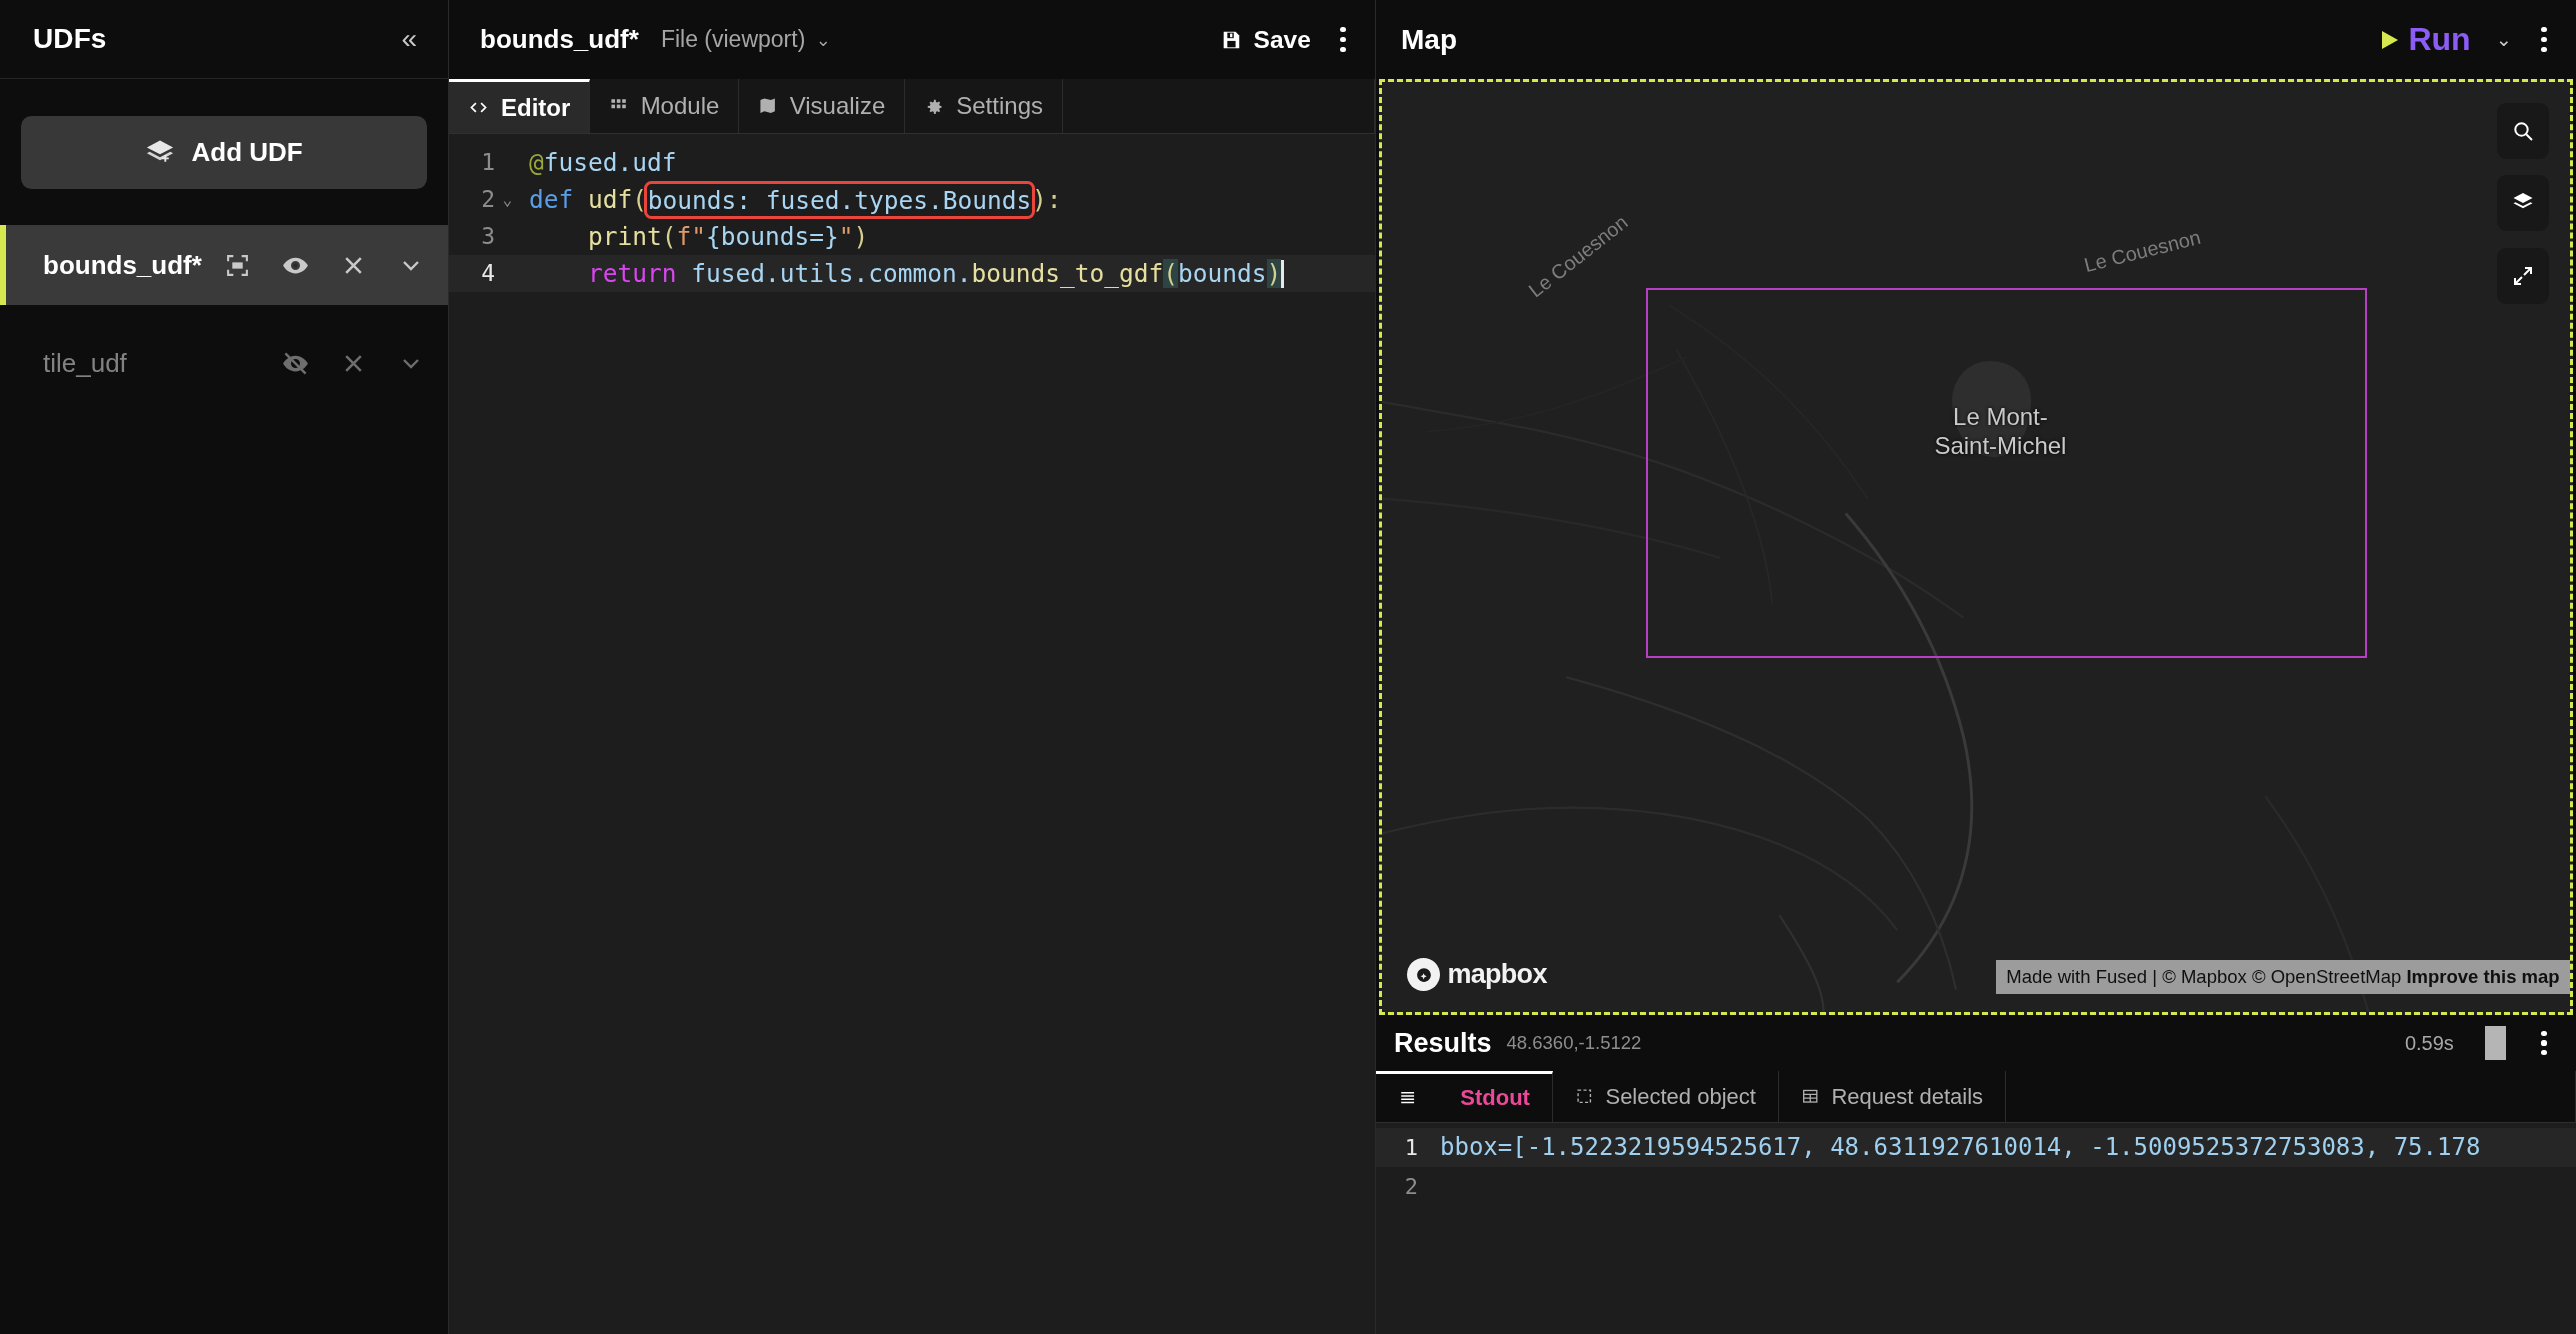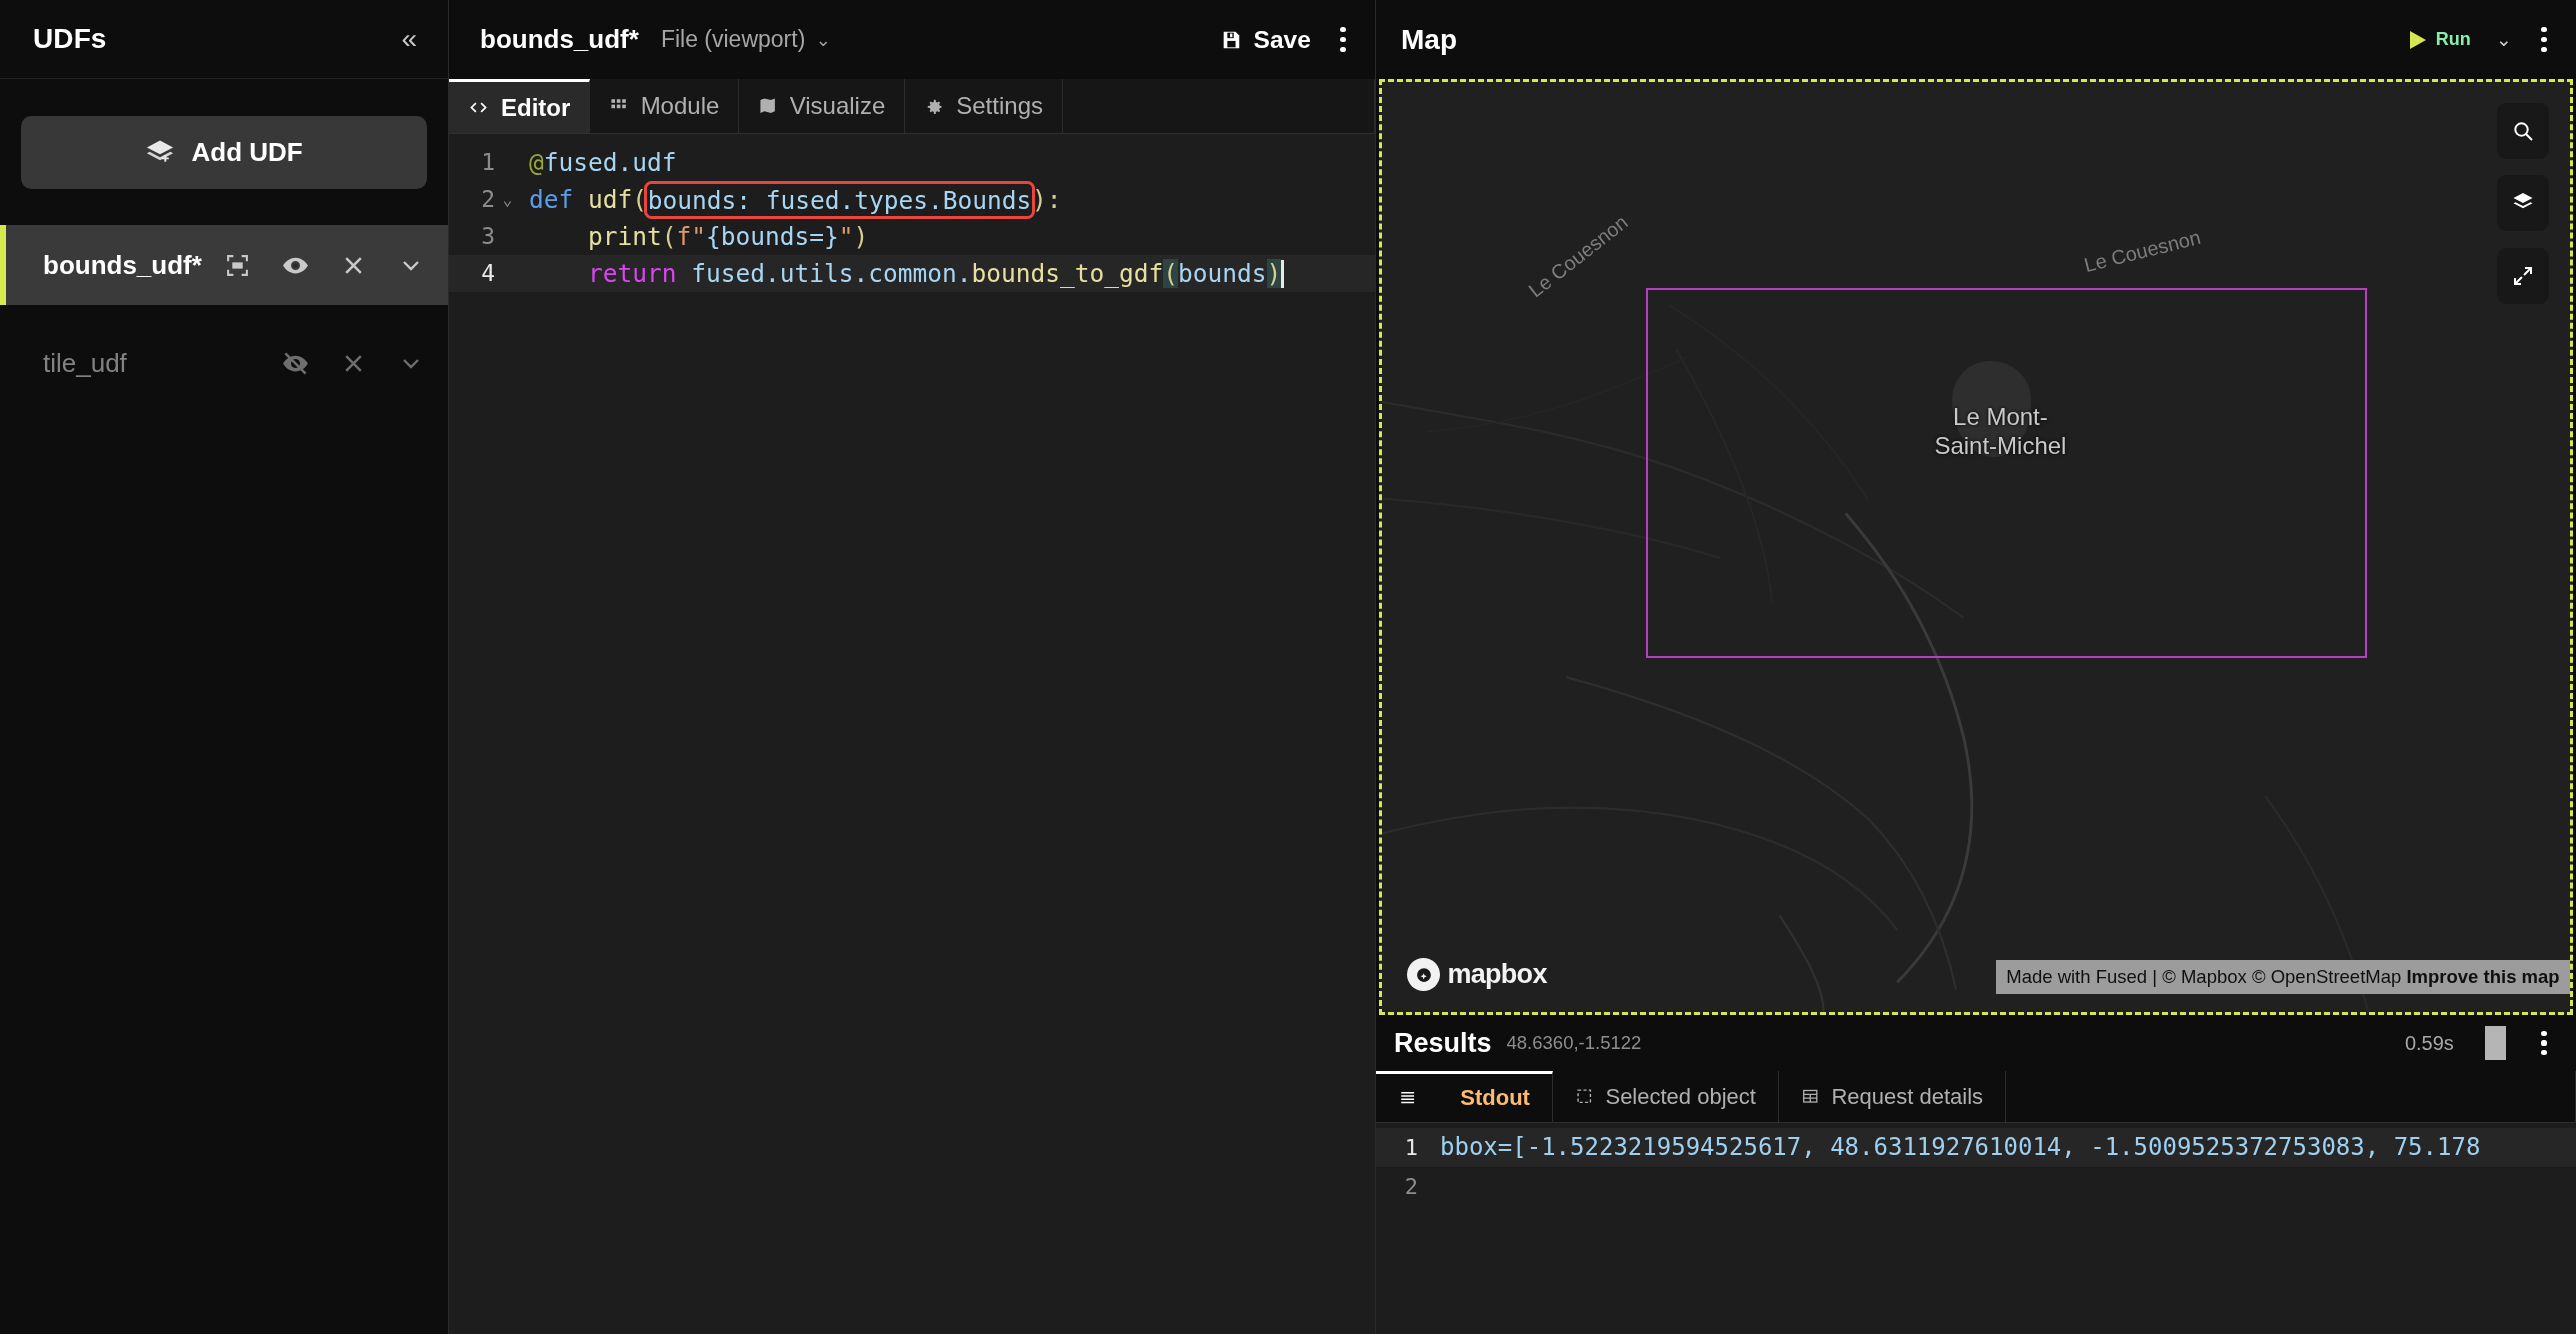--- a/index.html
+++ b/index.html
@@ -78,22 +78,22 @@
   .redbox { outline: 3.7px solid #e8453c; border-radius: 4.5px; padding: 1.5px 0.7px; }
   .caret { display: inline-block; width: 2.2px; height: 28px; background: #e8e8e8;
            vertical-align: -6px; }
 
   
   .right-pane { flex: 1; height: 100%; display: flex; flex-direction: column;
                 background: #0d0d0d; }
   .map-head { height: 79px; display: flex; align-items: center; padding: 0 25px 0 25px; }
   .map-title { font-size: 28px; font-weight: 700; color: #ffffff; }
   .map-head-right { margin-left: auto; display: flex; align-items: center; gap: 25px; }
-  .run-btn { display: flex; align-items: center; gap: 10px; font-size: 18px;
-             font-weight: 700; color: #86efac; cursor: pointer; }
+  .run-btn { display: flex; align-items: center; gap: 10px; font-size: 32px;
+             font-weight: 700; color: #8b5cf6; cursor: pointer; }
   .play { width: 0; height: 0; border-left: 16.3px solid #d6e84f;
           border-top: 9.6px solid transparent; border-bottom: 9.6px solid transparent; }
   .run-chev { font-size: 19.3px; color: #d0d0d0; cursor: pointer; }
 
   .map-box { position: relative; height: 936px; margin: 0 3px 0 3px;
              border: 3.7px dashed #d6e84f; background: #202020; overflow: hidden; }
   .map-canvas { position: absolute; inset: 0; background: #202020; }
   .island { position: absolute; left: 48%; top: 30%; width: 79px; height: 96px;
             background: #2e2e2e; border-radius: 48% 52% 46% 54% / 42% 40% 58% 60%; }
   .mlabel { position: absolute; color: #7d7d7d; font-size: 20px;
@@ -119,21 +119,21 @@
   .results { flex: 1; background: #0d0d0d; display: flex; flex-direction: column; }
   .res-head { height: 56px; display: flex; align-items: center; padding: 0 25px 0 18px; gap: 15px; }
   .res-title { font-size: 27px; font-weight: 700; color: #ffffff; }
   .res-coords { font-size: 18.5px; color: #8e8e8e; }
   .res-head-right { margin-left: auto; display: flex; align-items: center; gap: 31px; }
   .res-time { font-size: 20px; color: #a8a8a8; margin-left: 16px; }
   .res-sq { width: 21px; height: 34px; background: #b5b5b5; }
   .res-tabs { height: 52px; display: flex; border-bottom: 0.7px solid #303030; }
   .rtab { display: flex; align-items: center; gap: 12px; padding: 0 22px; font-size: 22px;
           color: #b0b0b0; border-right: 0.7px solid #2c2c2c; cursor: pointer; }
-  .rtab.active { color: #fdba74; font-weight: 700; background: #0d0d0d;
+  .rtab.active { color: #ec4899; font-weight: 700; background: #0d0d0d;
                  border-top: 3px solid #ffffff; gap: 43px; }
   .rtab-filler { flex: 1; }
   .out-area { flex: 1; background: #1d1d1d; font-family: "DejaVu Sans Mono", monospace;
               padding-top: 4.5px; overflow: hidden; }
   .oline { display: flex; height: 39px; align-items: center; font-size: 24px; }
   .oline.hl { background: #262626; }
   .ogut { width: 42px; text-align: right; color: #8c8c8c; font-size: 22px; }
   .oline.hl .ogut { color: #e8e8e8; }
   .otext { padding-left: 22px; color: #9fd0ef; white-space: nowrap; }
 

